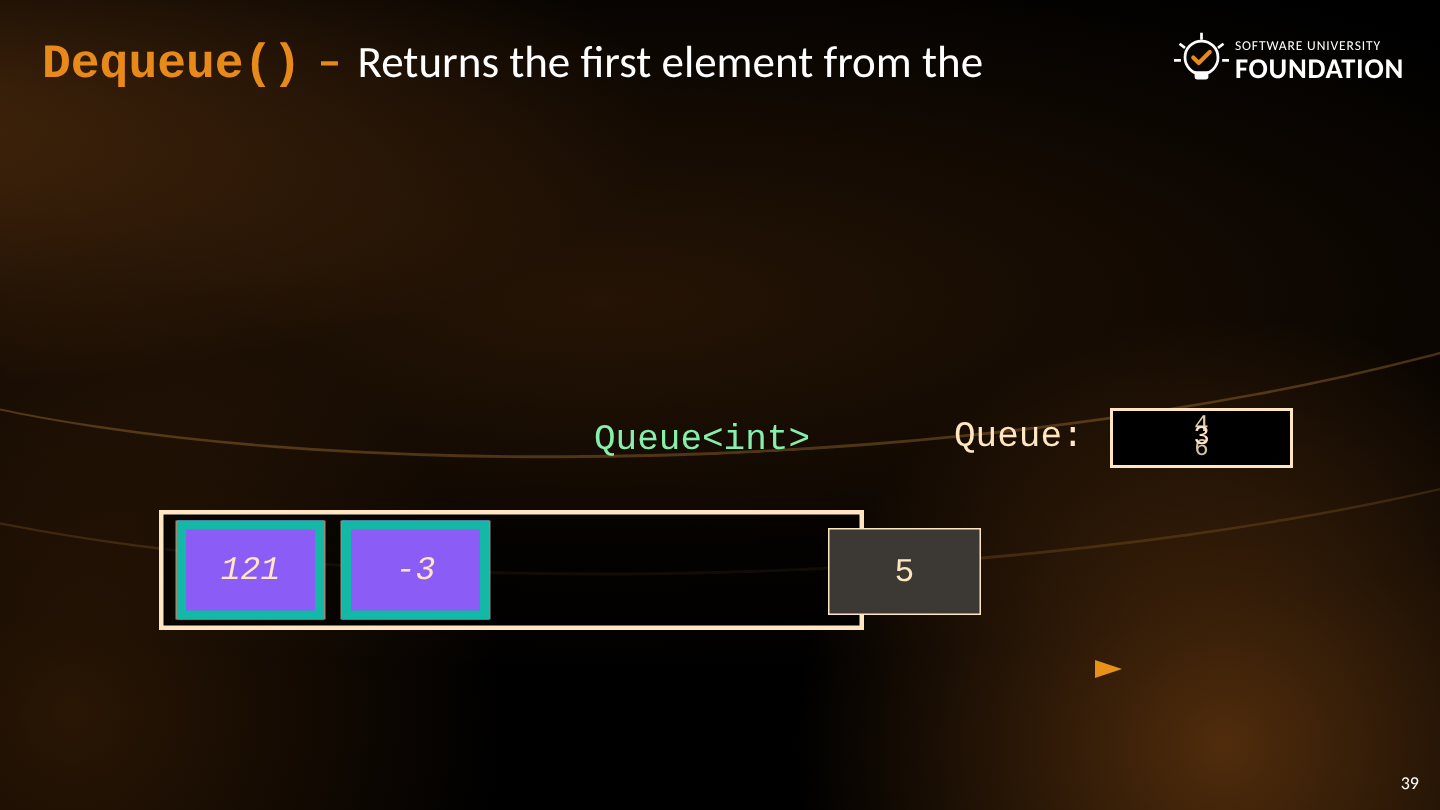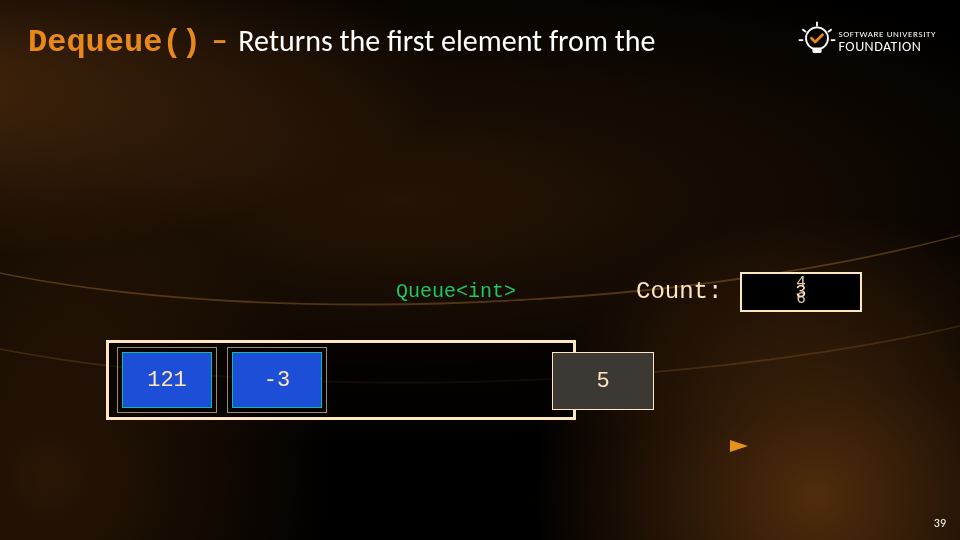--- a/index.html
+++ b/index.html
@@ -70,28 +70,28 @@
     right: 24px;
     display: flex;
     align-items: center;
   }
   .bulb-wrap {
     width: 44px; height: 44px;
     display:flex; align-items:center; justify-content:center;
   }
   .logo-text { color:#fff; font-size:10px; line-height:1.15; letter-spacing:.5px; font-weight:400;}
   .logo-text .line1 { font-size:9px; letter-spacing:.6px;}
-  .logo-text .line2 { font-size:14px; font-weight:400; letter-spacing:.5px;}
+  .logo-text .line2 { font-size:19px; font-weight:700; letter-spacing:.5px;}
 
   
   .queue-label {
     position: absolute;
     font-family: Consolas, "Courier New", monospace;
-    color: #22c55e;
-    font-size: 20px;
+    color: #86efac;
+    font-size: 24px;
     text-align: right;
   }
   .count-label {
     position: absolute;
     font-family: Consolas, "Courier New", monospace;
     color: #ffe6c0;
     font-size: 24px;
   }
   .count-box {
     position: absolute;
@@ -125,26 +125,27 @@
   .cell-outer {
     flex: 0 0 auto;
     width: 98px;
     height: 64px;
     border: 1px solid rgba(255,230,190,.6);
     display:flex; align-items:center; justify-content:center;
   }
   .cell {
     width: 88px;
     height: 54px;
-    background: #1d4ed8;
-    border: 1px solid #14b8a6;
+    background: #8b5cf6;
+    border: 6px solid #14b8a6;
     display:flex; align-items:center; justify-content:center;
     font-family: Consolas, "Courier New", monospace;
     font-size: 22px;
     color: #ffe6c0;
+    font-style: italic;
   }
   .extra-cell {
     width: 100px;
     height: 56px;
     background: #3c3934;
     border: 1px solid #ffe6c0;
     display:flex; align-items:center; justify-content:center;
     font-family: Consolas, "Courier New", monospace;
     font-size: 22px;
     color:#ffe6c0;
@@ -192,21 +193,21 @@
     </svg>
   </div>
   <div class="logo-text">
     <div class="line1">SOFTWARE UNIVERSITY</div>
     <div class="line2">FOUNDATION</div>
   </div>
 </div>
 
 <div class="queue-label" style="left:396px; top:280px;">Queue&lt;int&gt;</div>
 
-<div class="count-label" style="left:636px; top:278px;">Count:</div>
+<div class="count-label" style="left:636px; top:278px;">Queue:</div>
 
 <div class="count-box" style="left:740px; top:272px;">
   <div class="count-stack">
     <span style="top:-6px; opacity:.9; font-size:16px;">4</span>
     <span style="top:2px; font-size:18px;">3</span>
     <span style="top:10px; opacity:.85; font-size:16px;">6</span>
   </div>
 </div>
 
 <div class="queue-box">

